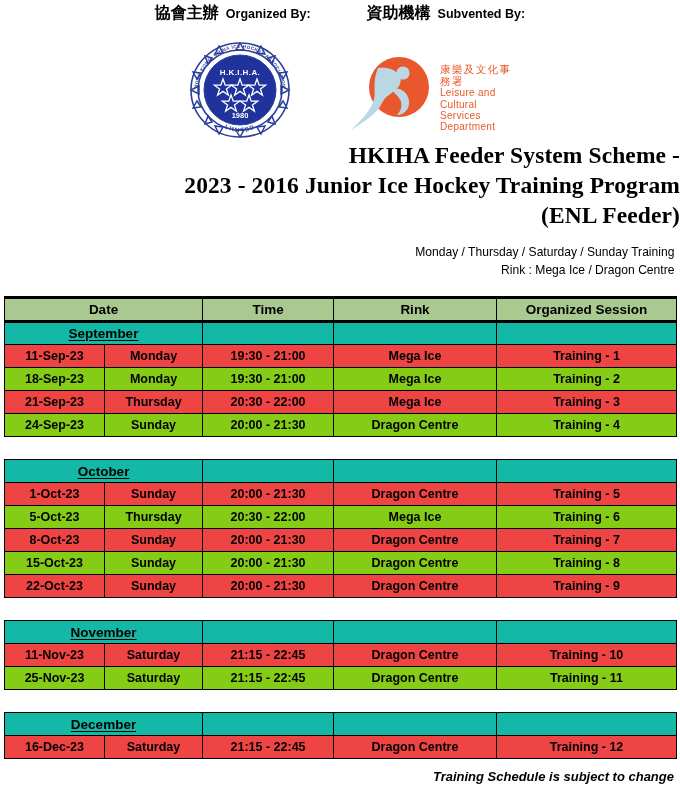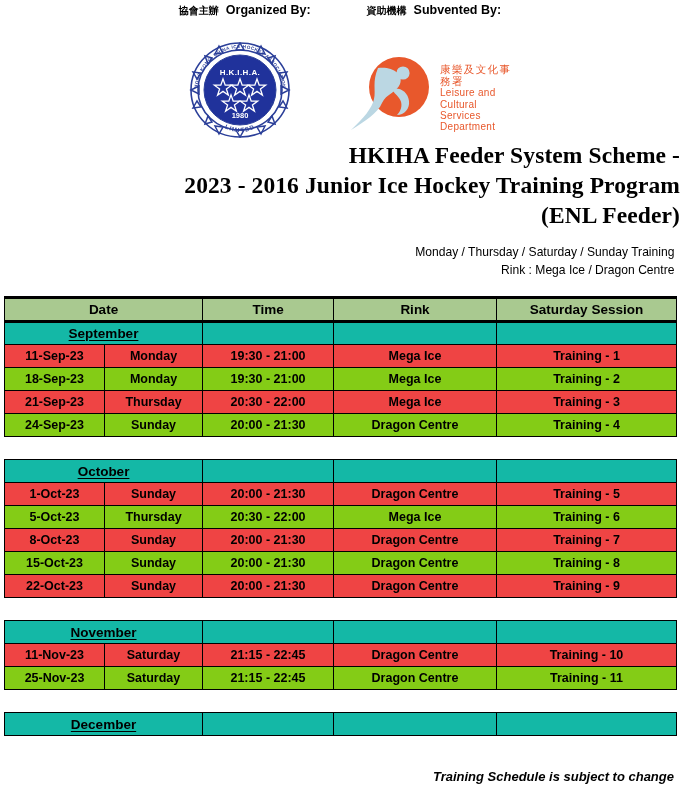--- a/index.html
+++ b/index.html
@@ -27,21 +27,21 @@
     height: 20px;
   }
   .sponsor-label {
     display: flex;
     align-items: baseline;
     gap: 7px;
     white-space: nowrap;
   }
   .sponsor-label .cn {
     font-family: "DejaVu Sans", sans-serif;
-    font-size: 10px;
+    font-size: 16px;
     font-weight: bold;
     letter-spacing: 0px;
     text-align: center;
   }
   .sponsor-label .en {
     font-family: "Liberation Sans", sans-serif;
     font-size: 12.5px;
     font-weight: bold;
   }
 
@@ -295,21 +295,21 @@
           <col class="c-day">
           <col class="c-time">
           <col class="c-rink">
           <col class="c-sess">
         </colgroup>
         <tbody>
           <tr class="hdr">
             <th class="date-h" colspan="2">Date</th>
             <th>Time</th>
             <th>Rink</th>
-            <th>Saturday Session</th>
+            <th>Organized Session</th>
           </tr>
           <tr class="month">
             <td class="month-name" colspan="2">September</td>
             <td></td>
             <td></td>
             <td></td>
           </tr>
           <tr class="dark">
             <td>11-Sep-23</td>
             <td>Monday</td>
@@ -434,18 +434,25 @@
           <col class="c-rink">
           <col class="c-sess">
         </colgroup>
         <tbody>
           <tr class="month">
             <td class="month-name" colspan="2">December</td>
             <td></td>
             <td></td>
             <td></td>
           </tr>
+          <tr class="dark">
+            <td>16-Dec-23</td>
+            <td>Saturday</td>
+            <td>21:15 - 22:45</td>
+            <td>Dragon Centre</td>
+            <td>Training - 12</td>
+          </tr>
         </tbody>
       </table>
     </div>
 </div>
 
 <div class="footer-note">Training Schedule is subject to change</div>
 
 </body></html>

